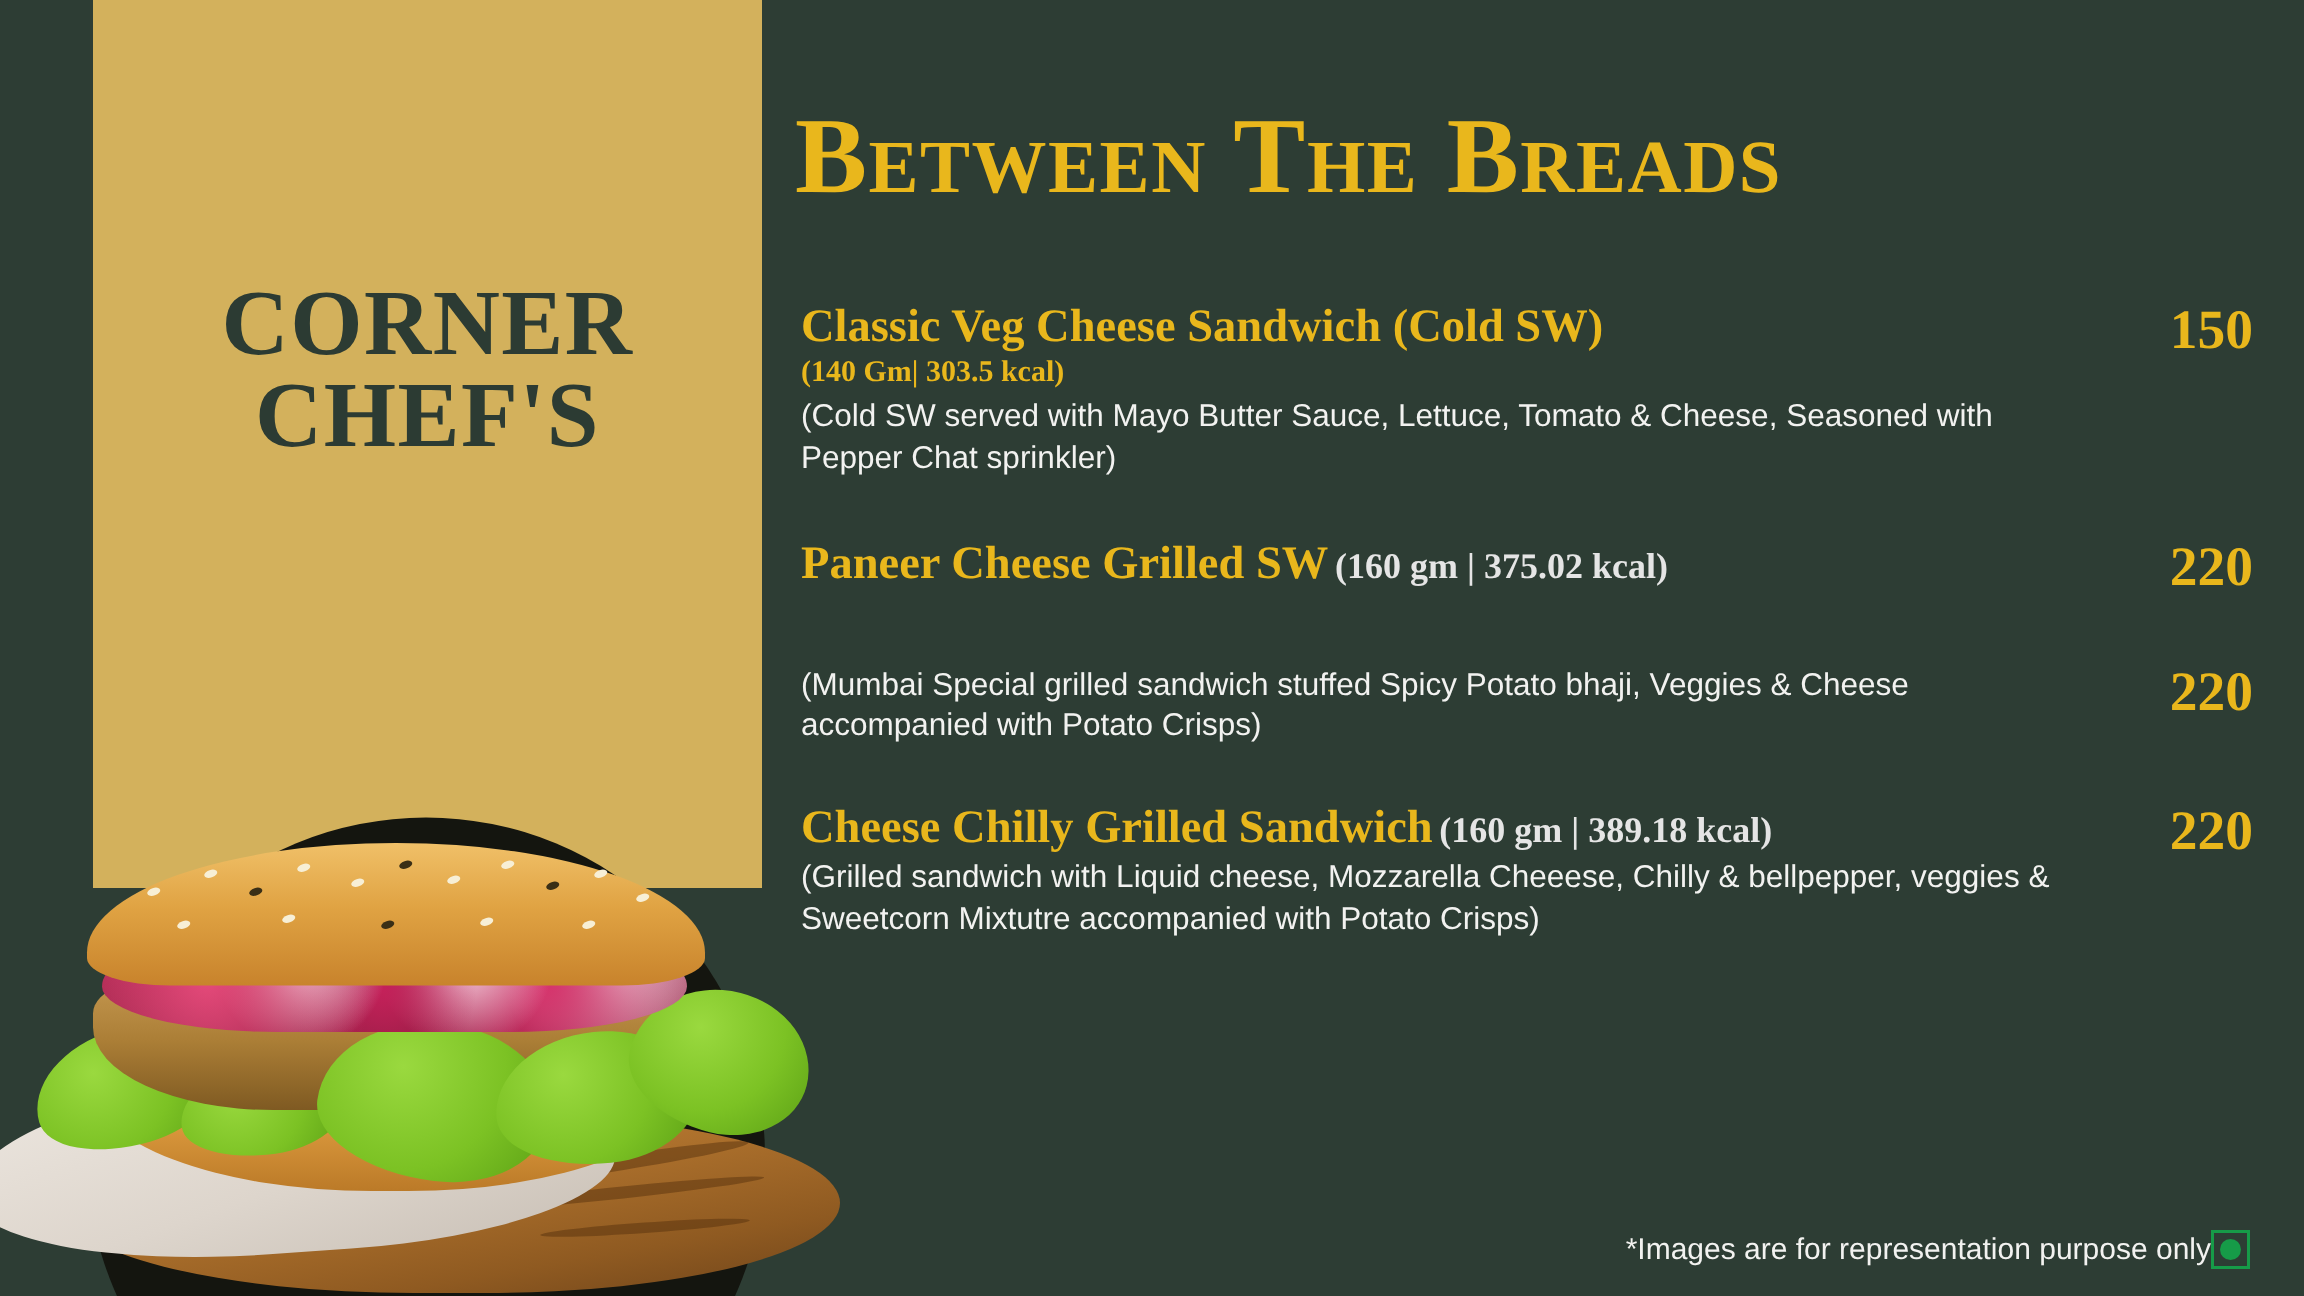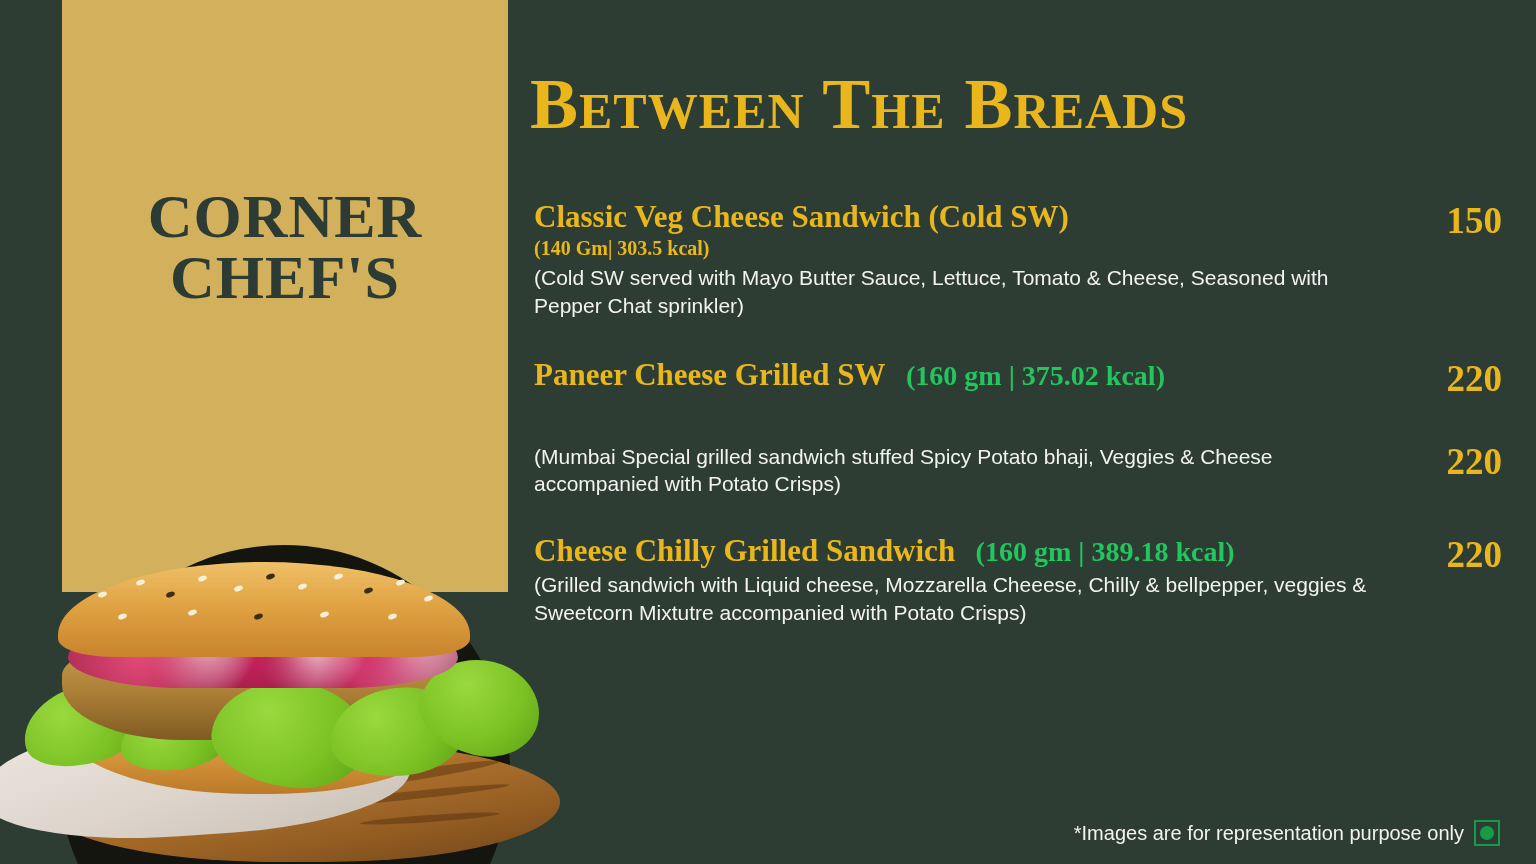--- a/index.html
+++ b/index.html
@@ -189,26 +189,25 @@
   .item-text { width: 860px; }
   .item-name {
     color: #e9b71c;
     font-family: "Liberation Serif", "DejaVu Serif", serif;
     font-weight: bold;
     font-size: 31px;
     line-height: 1.12;
     display: inline;
   }
   .item-meta-inline {
-    color: #22c55e;
-    font-family: "Liberation Serif", "DejaVu Serif", serif;
-    font-weight: bold;
-    font-size: 28px;
+    color: #e5e5e5;
+    font-family: "Liberation Serif", "DejaVu Serif", serif;
+    font-weight: bold;
+    font-size: 24px;
     white-space: nowrap;
-    margin-left: 16px;
   }
   .item-meta-block {
     color: #e9b71c;
     font-family: "Liberation Serif", "DejaVu Serif", serif;
     font-weight: bold;
     font-size: 20px;
     line-height: 1.35;
   }
   .item-desc {
     color: #f2f2f0;
@@ -228,21 +227,20 @@
     padding-top: 2px;
   }
 
   
   .footer {
     position: absolute;
     right: 36px;
     bottom: 18px;
     display: flex;
     align-items: center;
-    gap: 10px;
   }
   .footer-note {
     color: #f2f2f0;
     font-family: "Liberation Sans", sans-serif;
     font-size: 20px;
   }
   .veg-mark {
     width: 26px;
     height: 26px;
     border: 2px solid #169b48;

